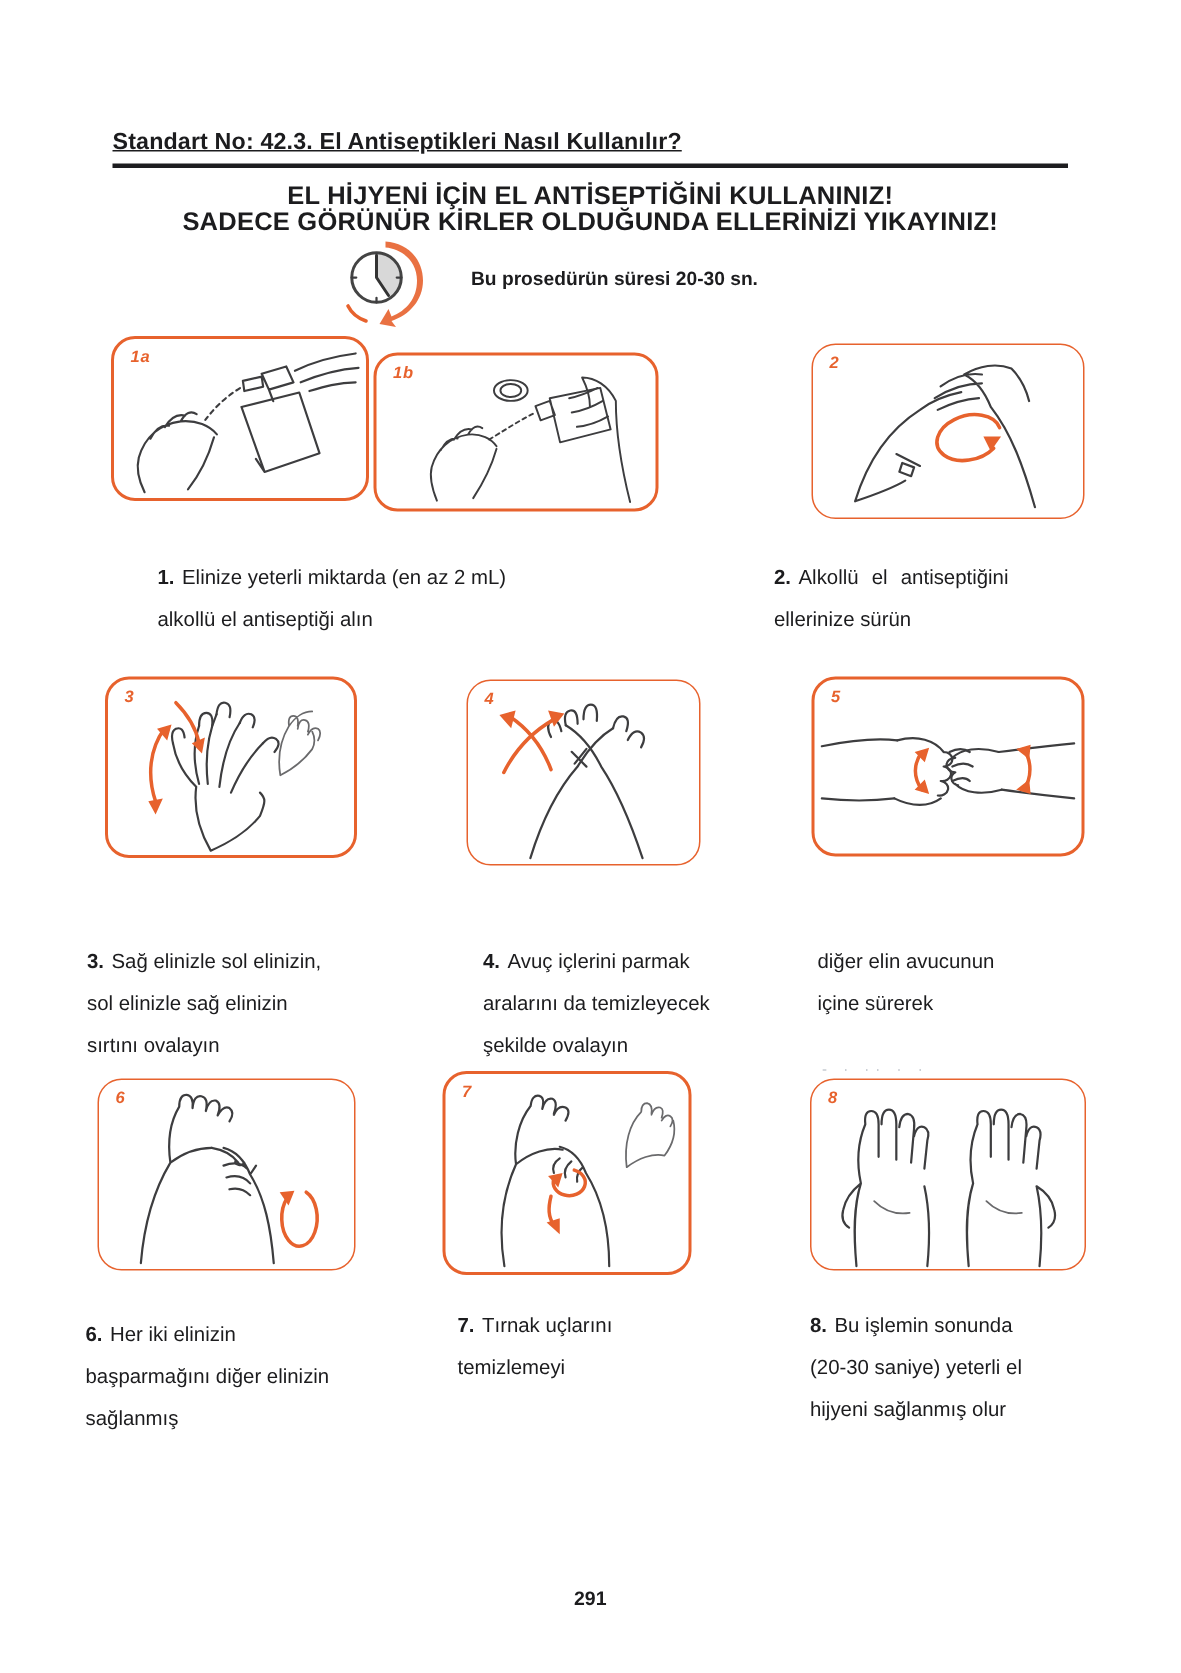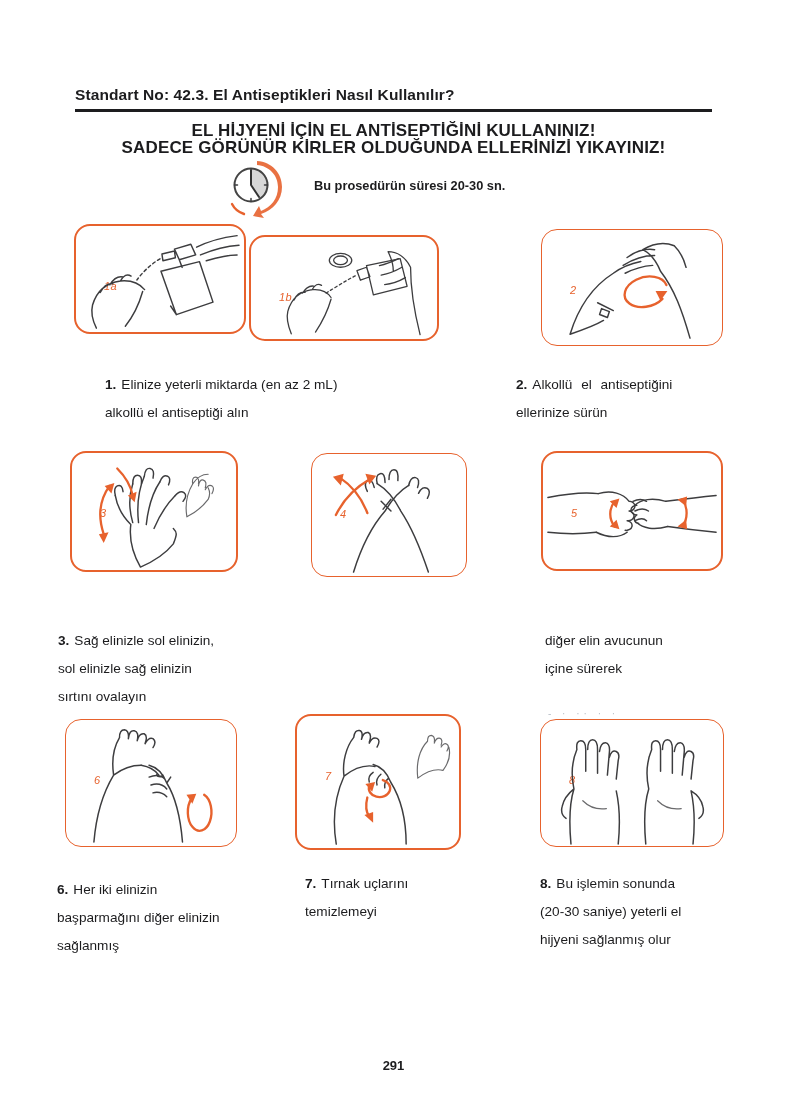--- a/index.html
+++ b/index.html
@@ -1,28 +1,28 @@
 <!DOCTYPE html>
 <html><head>
 <meta charset="utf-8">
 <style>
   html,body{margin:0;padding:0;background:#ffffff;}
   .page{position:relative;width:787px;height:1115px;background:#ffffff;overflow:hidden;
         font-family:"Liberation Sans", sans-serif;color:#1c1c1e;}
   .abs{position:absolute;}
-  .title{left:75px;top:86px;font-size:15.5px;font-weight:bold;letter-spacing:.1px;}
+  .title{left:75px;top:86px;font-size:15.5px;font-weight:bold;letter-spacing:.1px;text-decoration:underline;}
   .rule{left:75px;top:109px;width:637px;height:3px;background:#1d1d1f;}
   .banner{left:75px;width:637px;text-align:center;font-size:17px;font-weight:bold;letter-spacing:.15px;}
   .b1{top:121px;} .b2{top:138px;}
   .duration{left:314px;top:178px;font-size:12.8px;font-weight:bold;}
   .clockwrap{left:224px;top:158px;width:66px;height:62px;}
   .figbox{border:2px solid #e7622d;border-radius:16px;background:#fff;box-sizing:border-box;}
   .figbox.thin{border-width:1.6px;}
   .figbox.thick{border-width:2.6px;}
-  .figlabel{position:absolute;left:28px;top:6px;color:#e7622d;font-size:11px;font-weight:normal;font-style:italic;letter-spacing:.5px;margin-top:48px;}
+  .figlabel{position:absolute;left:11px;top:6px;color:#e7622d;font-size:11px;font-weight:bold;font-style:italic;letter-spacing:.5px;}
   .figsvg{position:absolute;left:0;top:0;width:100%;height:100%;}
   .ink{fill:none;stroke:#3d3d3f;stroke-width:1.5;stroke-linecap:round;stroke-linejoin:round;}
   .ink2{fill:none;stroke:#6a6a6c;stroke-width:1.2;stroke-linecap:round;stroke-linejoin:round;}
   .acc{fill:none;stroke:#e7622d;stroke-width:2.4;stroke-linecap:round;stroke-linejoin:round;}
   .accf{fill:#e7622d;stroke:none;}
   .steptext{font-size:13.6px;line-height:28px;}
   .steptext .num{font-weight:bold;margin-right:5px;}
   .js1 .line:first-child{word-spacing:5px;}
   .faded{color:#b9bfc7;font-size:10px;letter-spacing:4px;}
   .pagenum{left:0;top:1058px;width:787px;text-align:center;font-size:13px;font-weight:bold;}
@@ -128,20 +128,25 @@
       <path class="acc" d="M143,48 C149,56 149,68 143,76"></path>
       <path class="accf" d="M138,48 l10,-3 -1,10 z M138,76 l10,3 -1,-10 z"></path>
     </svg>
   </div>
 
   <div class="abs steptext" style="left:58px;top:627px;width:215px;">
     <div class="line"><b class="num">3.</b><span>Sağ elinizle sol elinizin,</span></div>
     <div class="line">sol elinizle sağ elinizin</div>
     <div class="line">sırtını ovalayın</div>
   </div>
+  <div class="abs steptext" style="left:322px;top:627px;width:205px;">
+    <div class="line"><b class="num">4.</b><span>Avuç içlerini parmak</span></div>
+    <div class="line">aralarını da temizleyecek</div>
+    <div class="line">şekilde ovalayın</div>
+  </div>
   <div class="abs steptext" style="left:545px;top:627px;width:180px;">
     <div class="line">diğer elin avucunun</div>
     <div class="line">içine sürerek</div>
   </div>
   <div class="abs faded" style="left:548px;top:708px;">- · ·· · ·</div>
 
   <div class="abs figbox thin" style="left:65px;top:719px;width:172px;height:128px;">
     <span class="figlabel">6</span>
     <svg class="figsvg" viewBox="0 0 172 128">
       <path class="ink" d="M28,124 C30,100 36,76 48,56 C46,42 48,28 54,18 M54,18 q0,-8 5,-8 q5,1 4,9 M63,19 q1,-9 6,-8 q5,1 3,10 M72,21 q2,-8 7,-7 q4,2 1,10 M80,24 q4,-7 8,-5 q4,3 0,9 M48,56 C56,50 66,46 76,46"></path>

